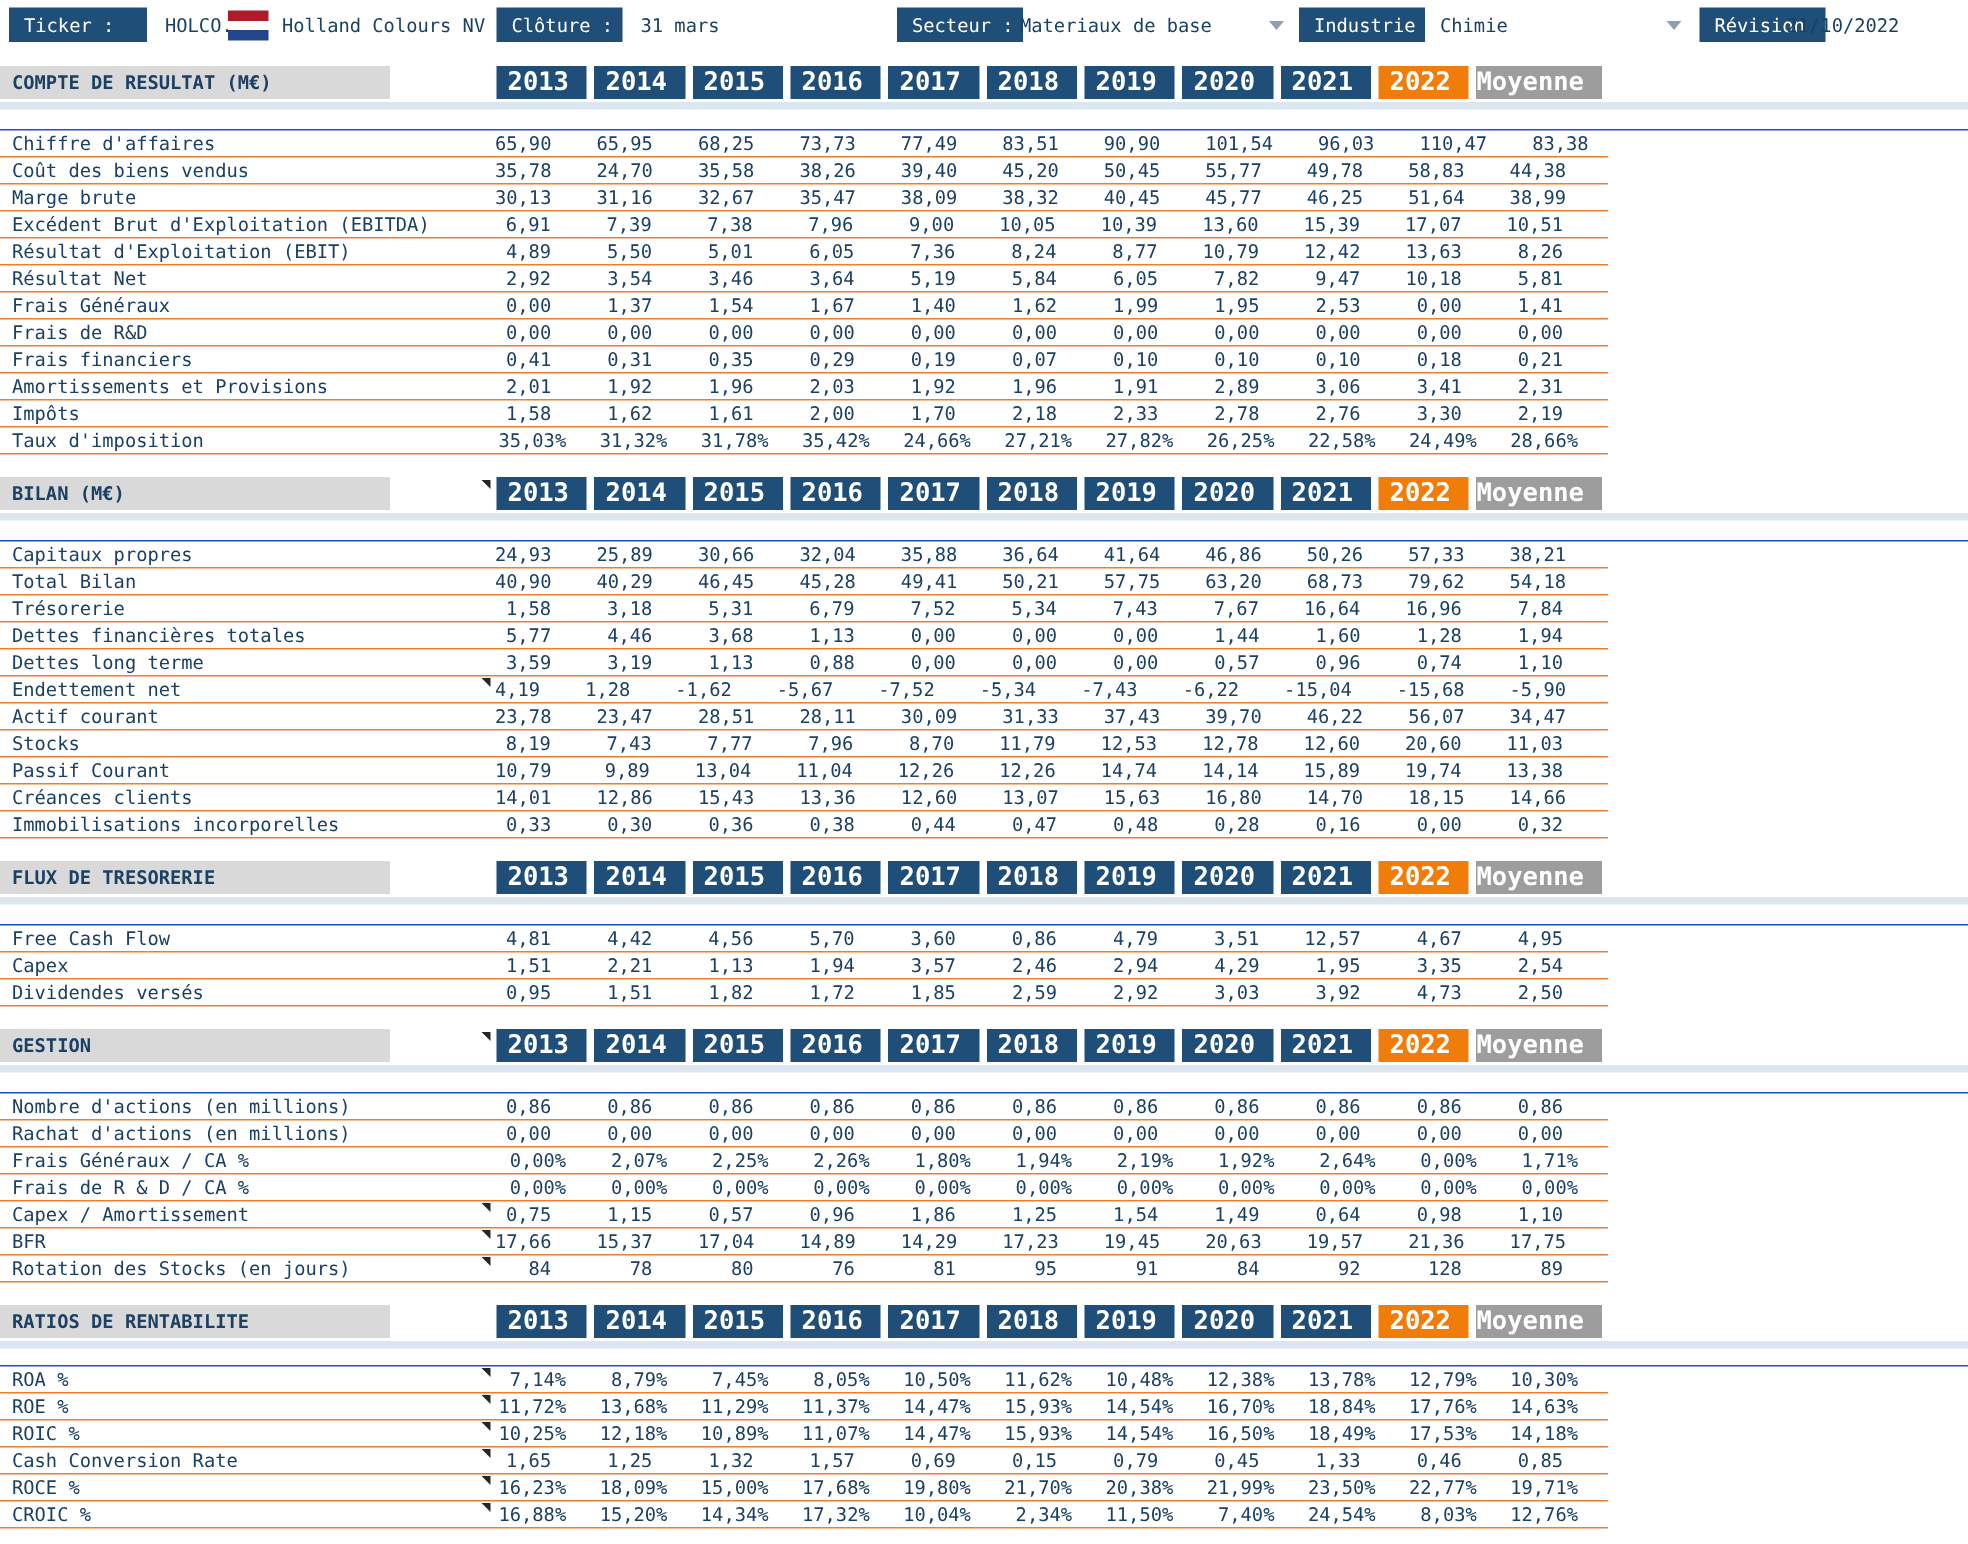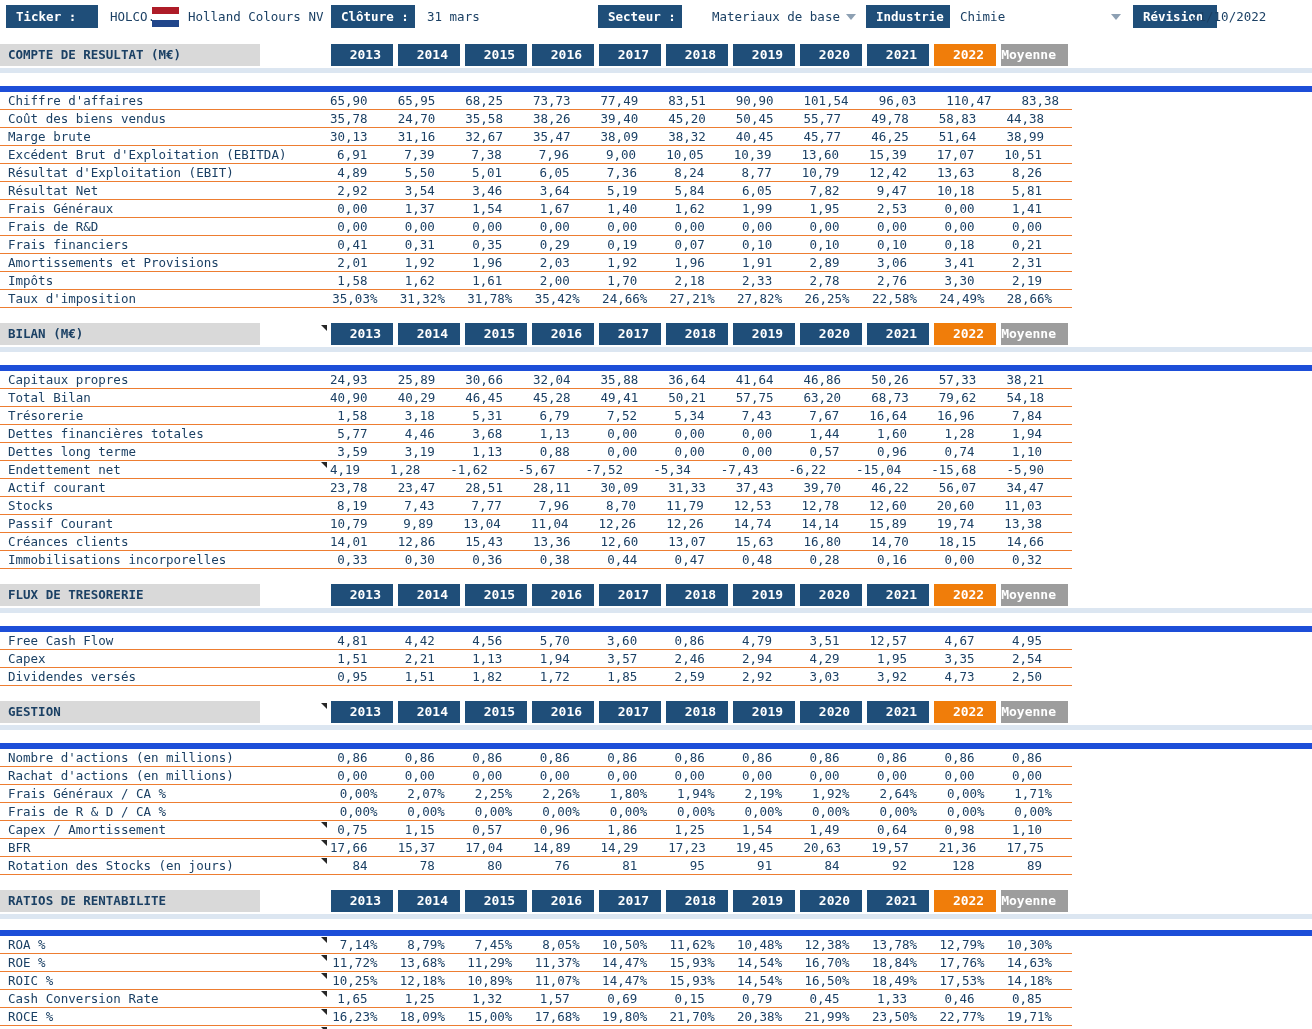--- a/index.html
+++ b/index.html
@@ -6,21 +6,21 @@
   html,body { margin:0; padding:0; }
   body {
     width:1312px; height:1029px; overflow:hidden; background:#ffffff;
     font-family:"DejaVu Sans Mono","Liberation Mono",monospace;
     font-size:12.5px; color:#1b4064;
   }
   
   #topbar { position:relative; height:36px; }
   .tb-box {
     position:absolute; top:5px; height:23px; background:#1f4e79; color:#fff;
-    font-weight:bold; line-height:23px; padding-left:10px;
+    font-weight:normal; line-height:23px; padding-left:10px;
   }
   .tb-val { position:absolute; top:5px; height:23px; line-height:23px; white-space:nowrap; }
   #flag { position:absolute; left:152px; top:7px; width:27px; height:20px; }
   #flag div { height:6.66px; }
   .dd-arrow {
     position:absolute; top:14px; width:0; height:0;
     border-left:5px solid transparent; border-right:5px solid transparent;
     border-top:6px solid #8da0b3;
   }
   
@@ -28,26 +28,26 @@
   .section { margin-bottom:15px; }
   .grid-row { display:grid; grid-template-columns:330px repeat(11, 1fr); width:1072px; }
   .shead { height:22px; }
   .scell { position:relative; }
   .stitle {
     width:260px; height:22px; line-height:22px; background:#d9d9d9;
     font-weight:bold; padding-left:8px; white-space:nowrap;
   }
   .ybox {
     height:22px; line-height:22px; margin:0 4px 0 1px; background:#1f4e79;
-    color:#fff; font-weight:bold; font-size:13px; text-align:right; padding-right:12px;
+    color:#fff; font-weight:bold; font-size:17px; text-align:right; padding-right:12px;
   }
   .ybox.y2022 { background:#f07d0a; }
   .ybox.ymoy  { background:#9d9d9d; }
   .strip { height:5px; background:#dce6f1; margin-top:2px; width:1312px; }
-  .rows { margin-top:13px; border-top:6px solid #1d4ed8; }
+  .rows { margin-top:13px; border-top:1px solid #1d4ed8; }
   .row { height:18px; border-bottom:1px solid #ed7d31; }
   .lcell { position:relative; padding-left:8px; line-height:17px; white-space:nowrap; }
   .vcell { text-align:right; padding-right:30px; line-height:17px; white-space:nowrap; }
   .vcell.pct { padding-right:20px; }
   .note {
     position:absolute; top:1px; right:3px; width:0; height:0;
     border-top:6px solid #262626; border-left:6px solid transparent;
   }
   .hnote { position:absolute; top:2px; right:3px; width:0; height:0;
     border-top:6px solid #262626; border-left:6px solid transparent; }
@@ -62,21 +62,21 @@
     <div style="background:#ae1c28;"></div>
       <div style="background:#ffffff;"></div>
       <div style="background:#21468b;"></div>
   </div>
   <div class="tb-val" style="left:188px;">Holland Colours NV</div>
 
   <div class="tb-box" style="left:331px; width:84px;">Clôture :</div>
   <div class="tb-val" style="left:427px;text-align:center;">31 mars</div>
 
   <div class="tb-box" style="left:598px; width:84px;">Secteur :</div>
-  <div class="tb-val" style="left:712px;">Materiaux de base</div>
+  <div class="tb-val" style="left:680px;">Materiaux de base</div>
   <div class="dd-arrow" style="left:846px;"></div>
 
   <div class="tb-box" style="left:866px; width:84px;">Industrie :</div>
   <div class="tb-val" style="left:960px;">Chimie</div>
   <div class="dd-arrow" style="left:1111px;"></div>
 
   <div class="tb-box" style="left:1133px; width:84px;">Révision :</div>
   <div class="tb-val" style="left:1191px;">21/10/2022</div>
 </div>
 

